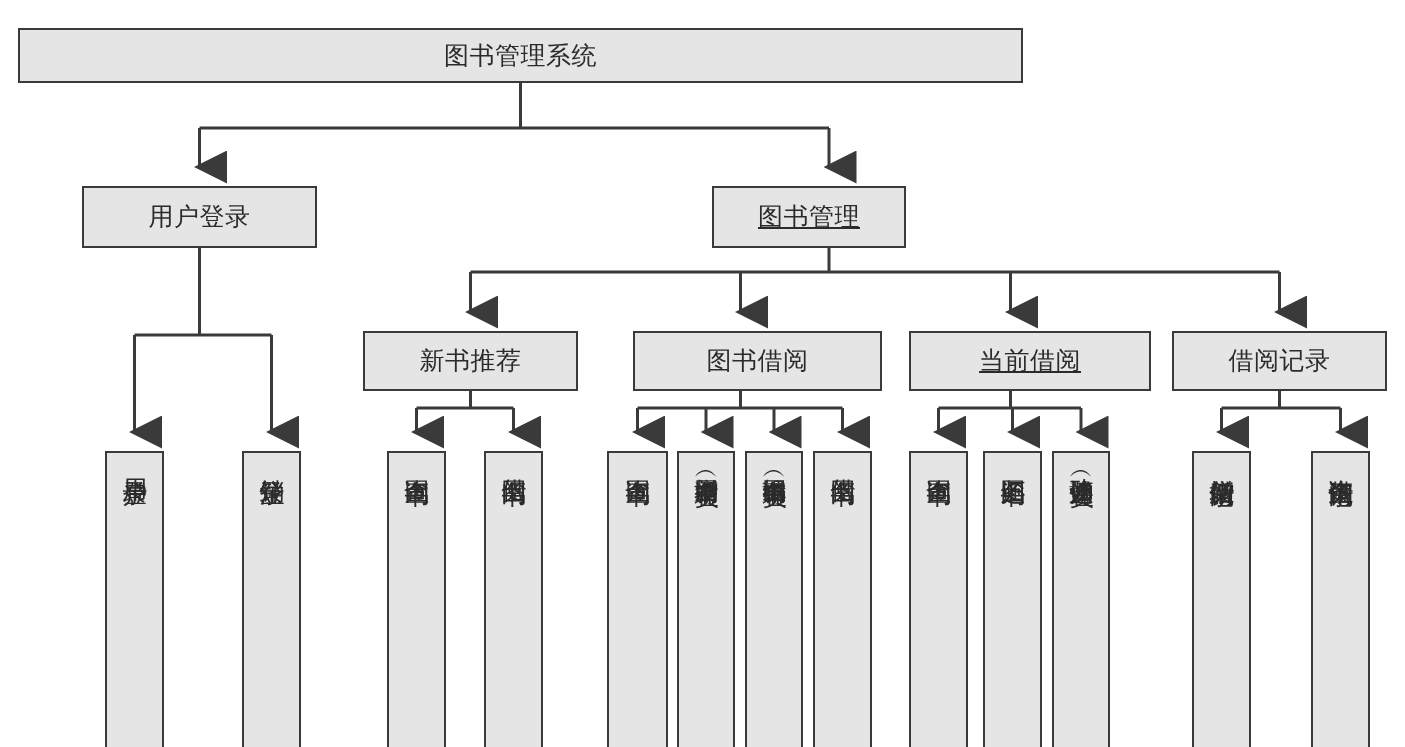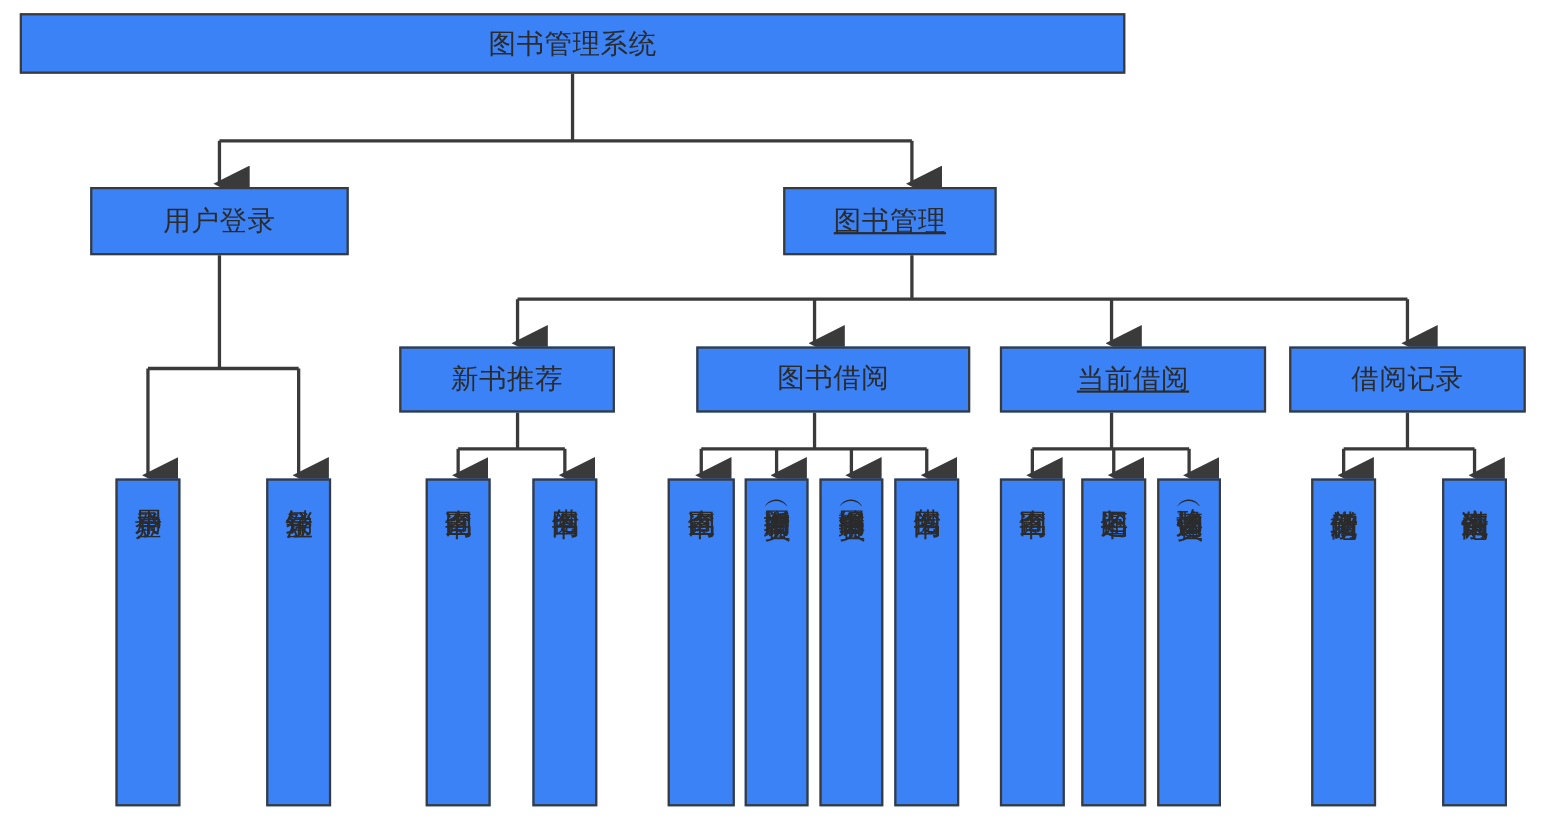--- a/index.html
+++ b/index.html
@@ -22,25 +22,26 @@
     left: 0;
     top: 0;
     width: 1405px;
     height: 747px;
     pointer-events: none;
   }
   .node {
     position: absolute;
     box-sizing: border-box;
     border: 2px solid #3a3a3a;
-    background: #3b82f6;
+    background: #e5e5e5;
     display: flex;
     align-items: center;
     justify-content: center;
     color: #2b2b2b;
+    margin-top: 16px;
   }
   .node-label {
     display: block;
     text-align: center;
     color: #2b2b2b;
   }
   
   .node.horiz .node-label {
     font-size: 25px;
     line-height: 1.1;
@@ -128,21 +129,21 @@
   <div id="nodes">
       <div class="node horiz root" style="left: 18px; top: 12px; width: 1005px; height: 55px;">
         <span class="node-label">图书管理系统</span>
       </div>
       <div class="node horiz" style="left: 82px; top: 170px; width: 235px; height: 62px;">
         <span class="node-label">用户登录</span>
       </div>
       <div class="node horiz" style="left: 712px; top: 170px; width: 194px; height: 62px; text-decoration: underline;">
         <span class="node-label">图书管理</span>
       </div>
-      <div class="node horiz" style="left: 363px; top: 315px; width: 196px; height: 60px;">
+      <div class="node horiz" style="left: 363px; top: 315px; width: 215px; height: 60px;">
         <span class="node-label">新书推荐</span>
       </div>
       <div class="node horiz" style="left: 633px; top: 315px; width: 249px; height: 60px; font-family: Liberation Serif, serif;">
         <span class="node-label">图书借阅</span>
       </div>
       <div class="node horiz" style="left: 909px; top: 315px; width: 242px; height: 60px; text-decoration: underline;">
         <span class="node-label">当前借阅</span>
       </div>
       <div class="node horiz" style="left: 1172px; top: 315px; width: 215px; height: 60px; align-items: center;">
         <span class="node-label">借阅记录</span>

